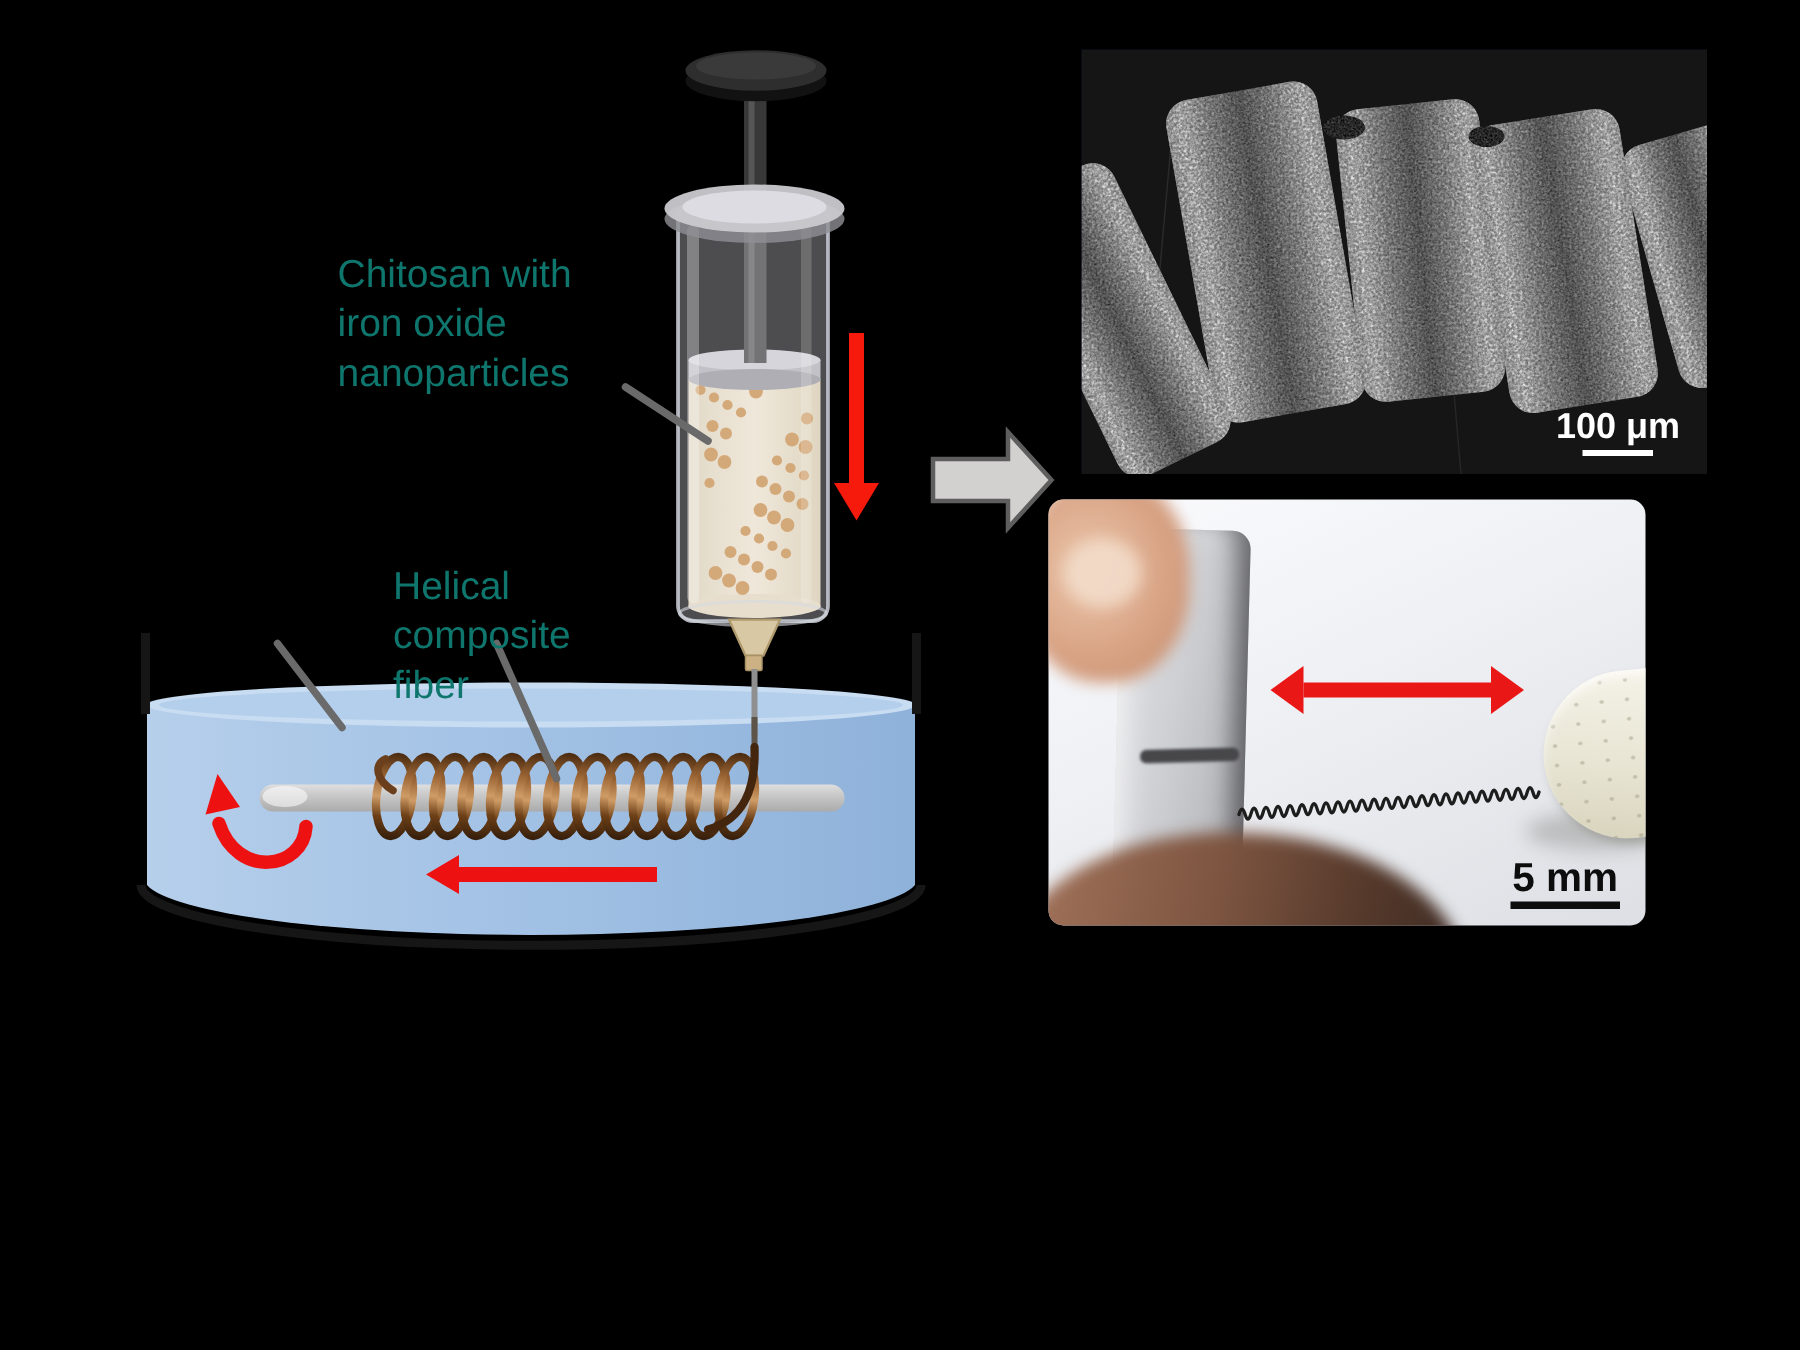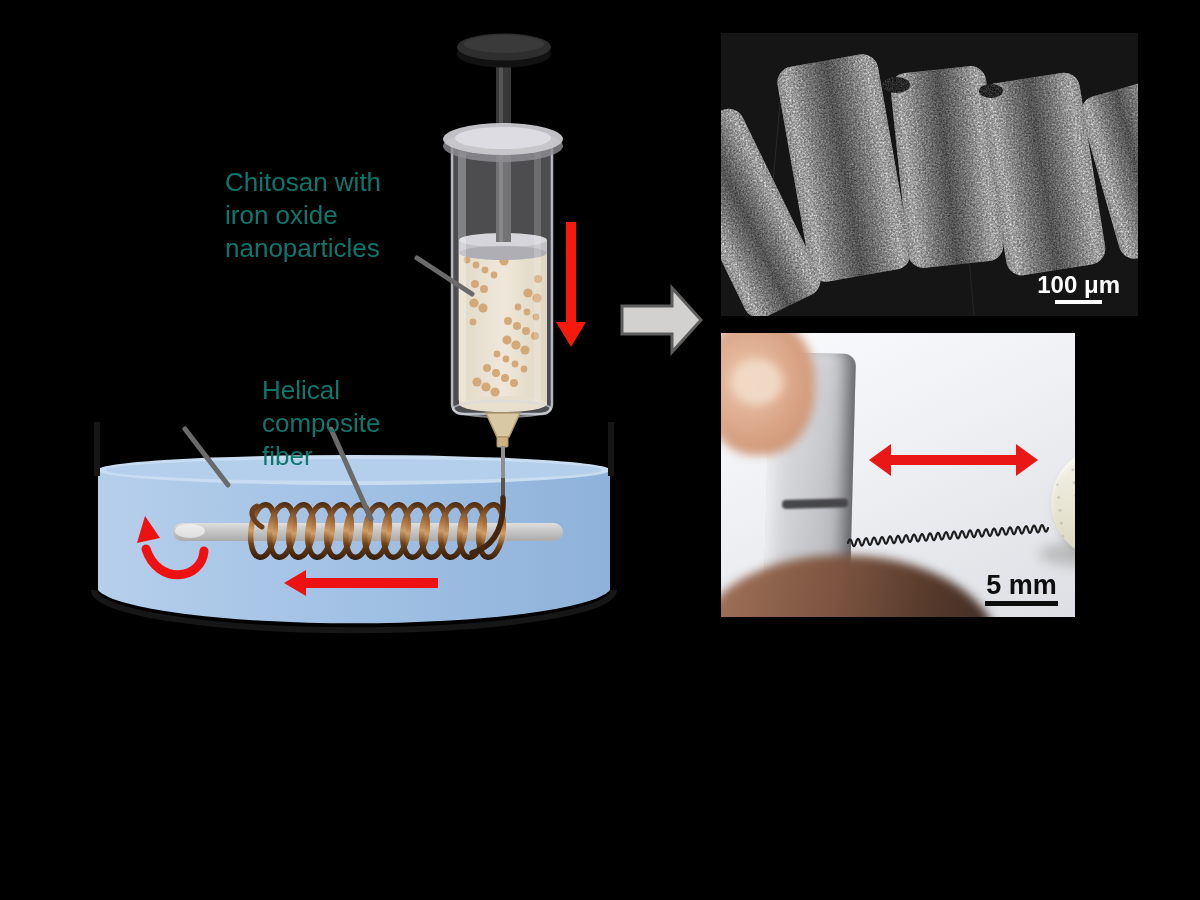--- a/index.html
+++ b/index.html
@@ -7,22 +7,22 @@
          font-family:"Liberation Sans",sans-serif;}
   svg{display:block;}
   #schematic{position:absolute;left:0;top:0;}
   .lbl{position:absolute;font-weight:normal;font-size:26px;line-height:33px;color:#0f766e;
        white-space:pre-line;letter-spacing:0;}
   #lbl-chitosan{left:225px;top:166px;}
   #lbl-ethanol{left:117px;top:370px;}
   #lbl-fiber{left:262px;top:338px;margin-top:36px;}
   .panel{position:absolute;overflow:hidden;}
   #sem{left:721px;top:33px;width:417px;height:283px;background:#0f172a;}
-  #photo{left:721px;top:333px;width:354px;height:284px;
-         background:linear-gradient(155deg,#fbfbfd 0%,#eef0f4 45%,#dddfe4 100%);}
+  #photo{left:699px;top:333px;width:398px;height:284px;
+         background:linear-gradient(155deg,#fbfbfd 0%,#eef0f4 45%,#dddfe4 100%);border-radius:10px;}
   #sem svg,#photo-overlay{position:absolute;left:0;top:0;}
   .scalebox{position:absolute;text-align:center;}
   #sem-scale{right:18px;bottom:12px;}
   #sem-scale .txt{color:#fff;font-weight:bold;font-size:24px;line-height:24px;}
   #sem-scale .bar{width:47px;height:4px;background:#fff;margin:3px auto 0;}
   #photo-scale{right:17px;bottom:11px;}
   #photo-scale .txt{color:#0d0d0d;font-weight:bold;font-size:27px;line-height:27px;}
   #photo-scale .bar{width:73px;height:5px;background:#0d0d0d;margin:2px auto 0;}
   
   .ph{position:absolute;}

